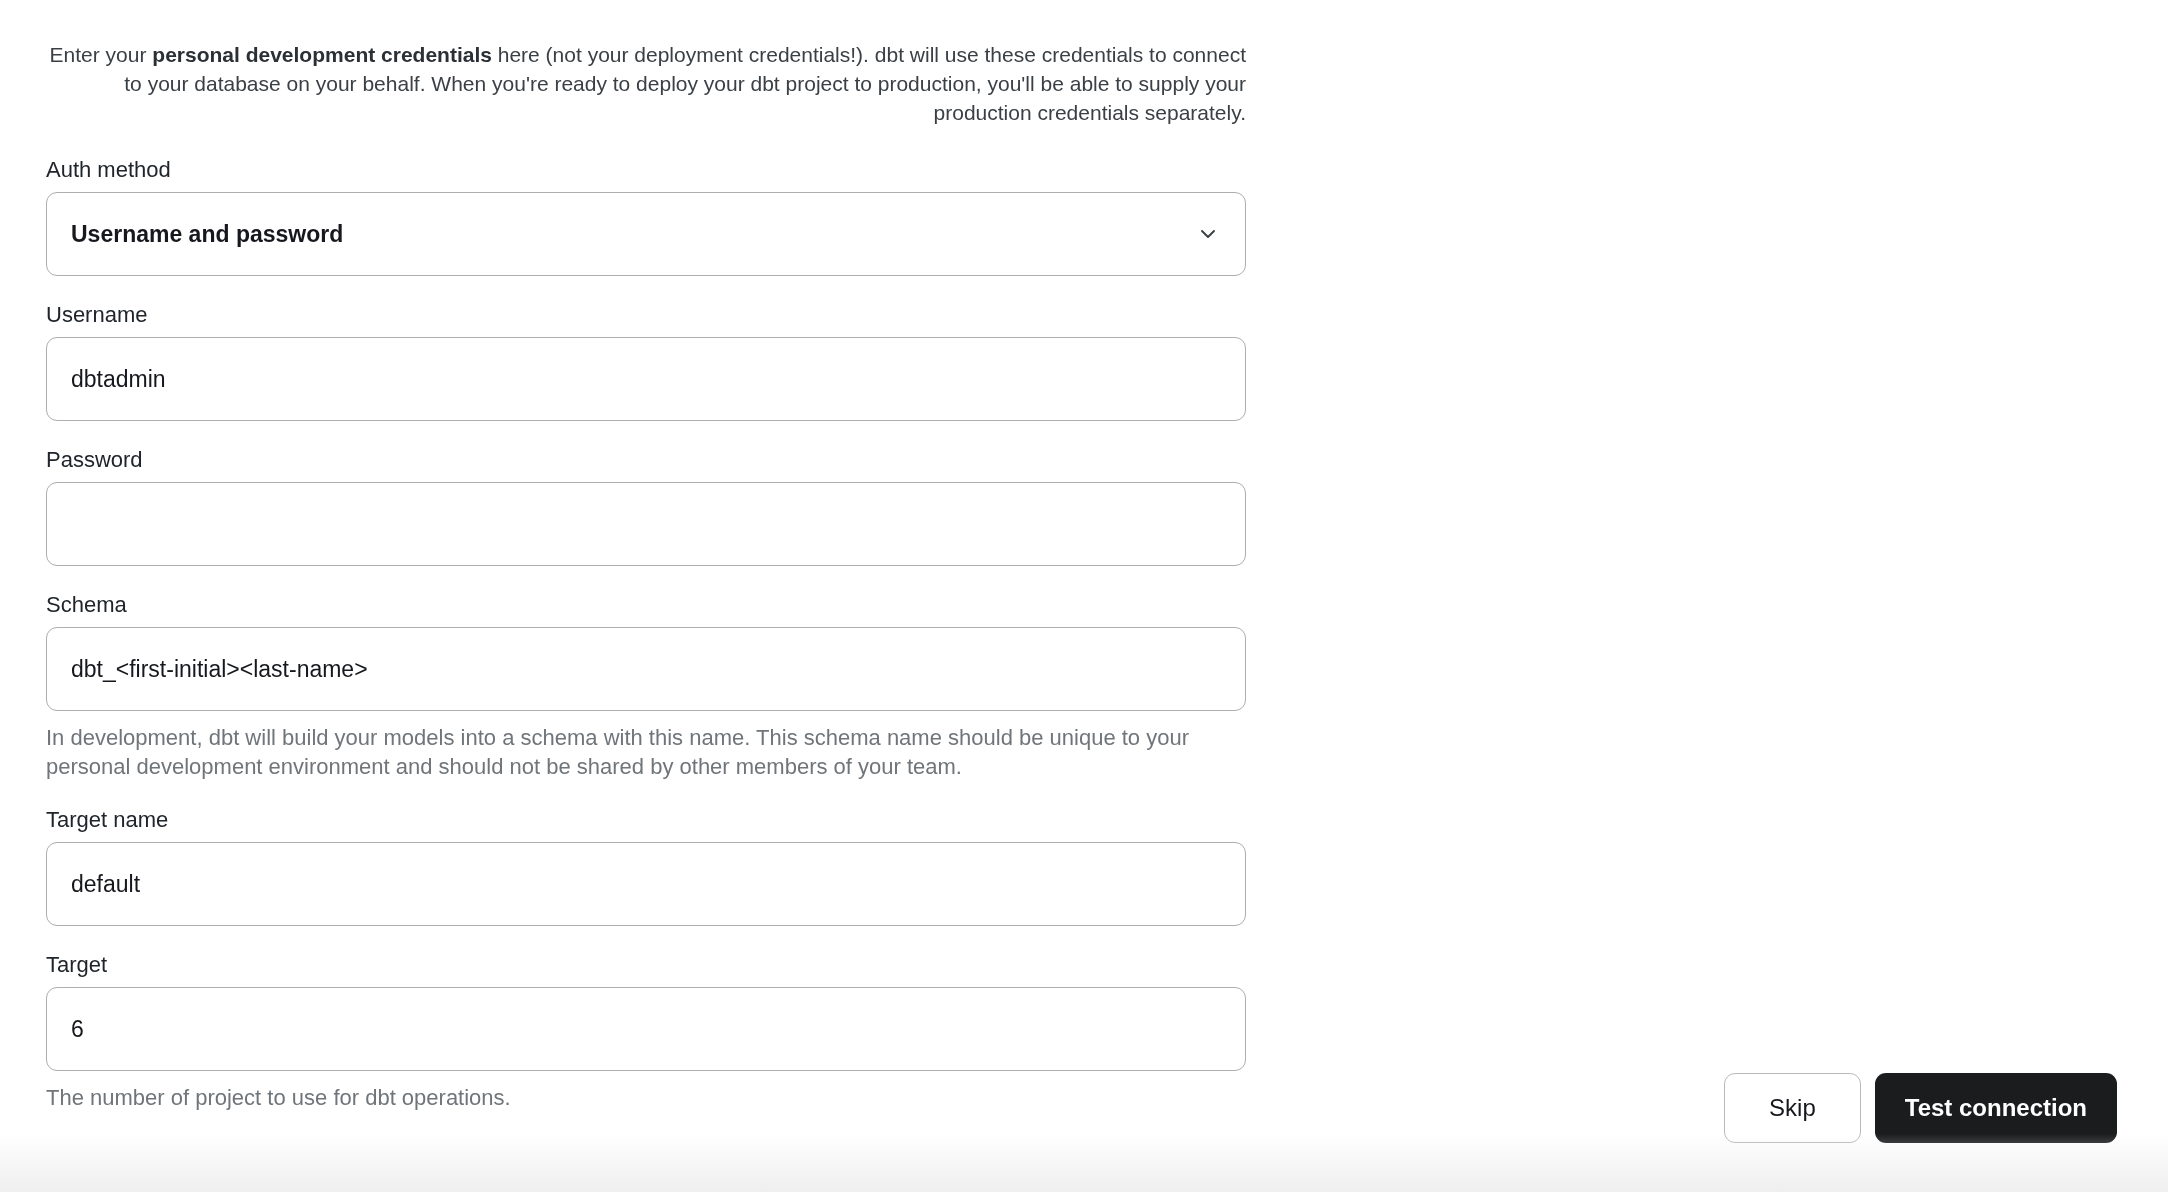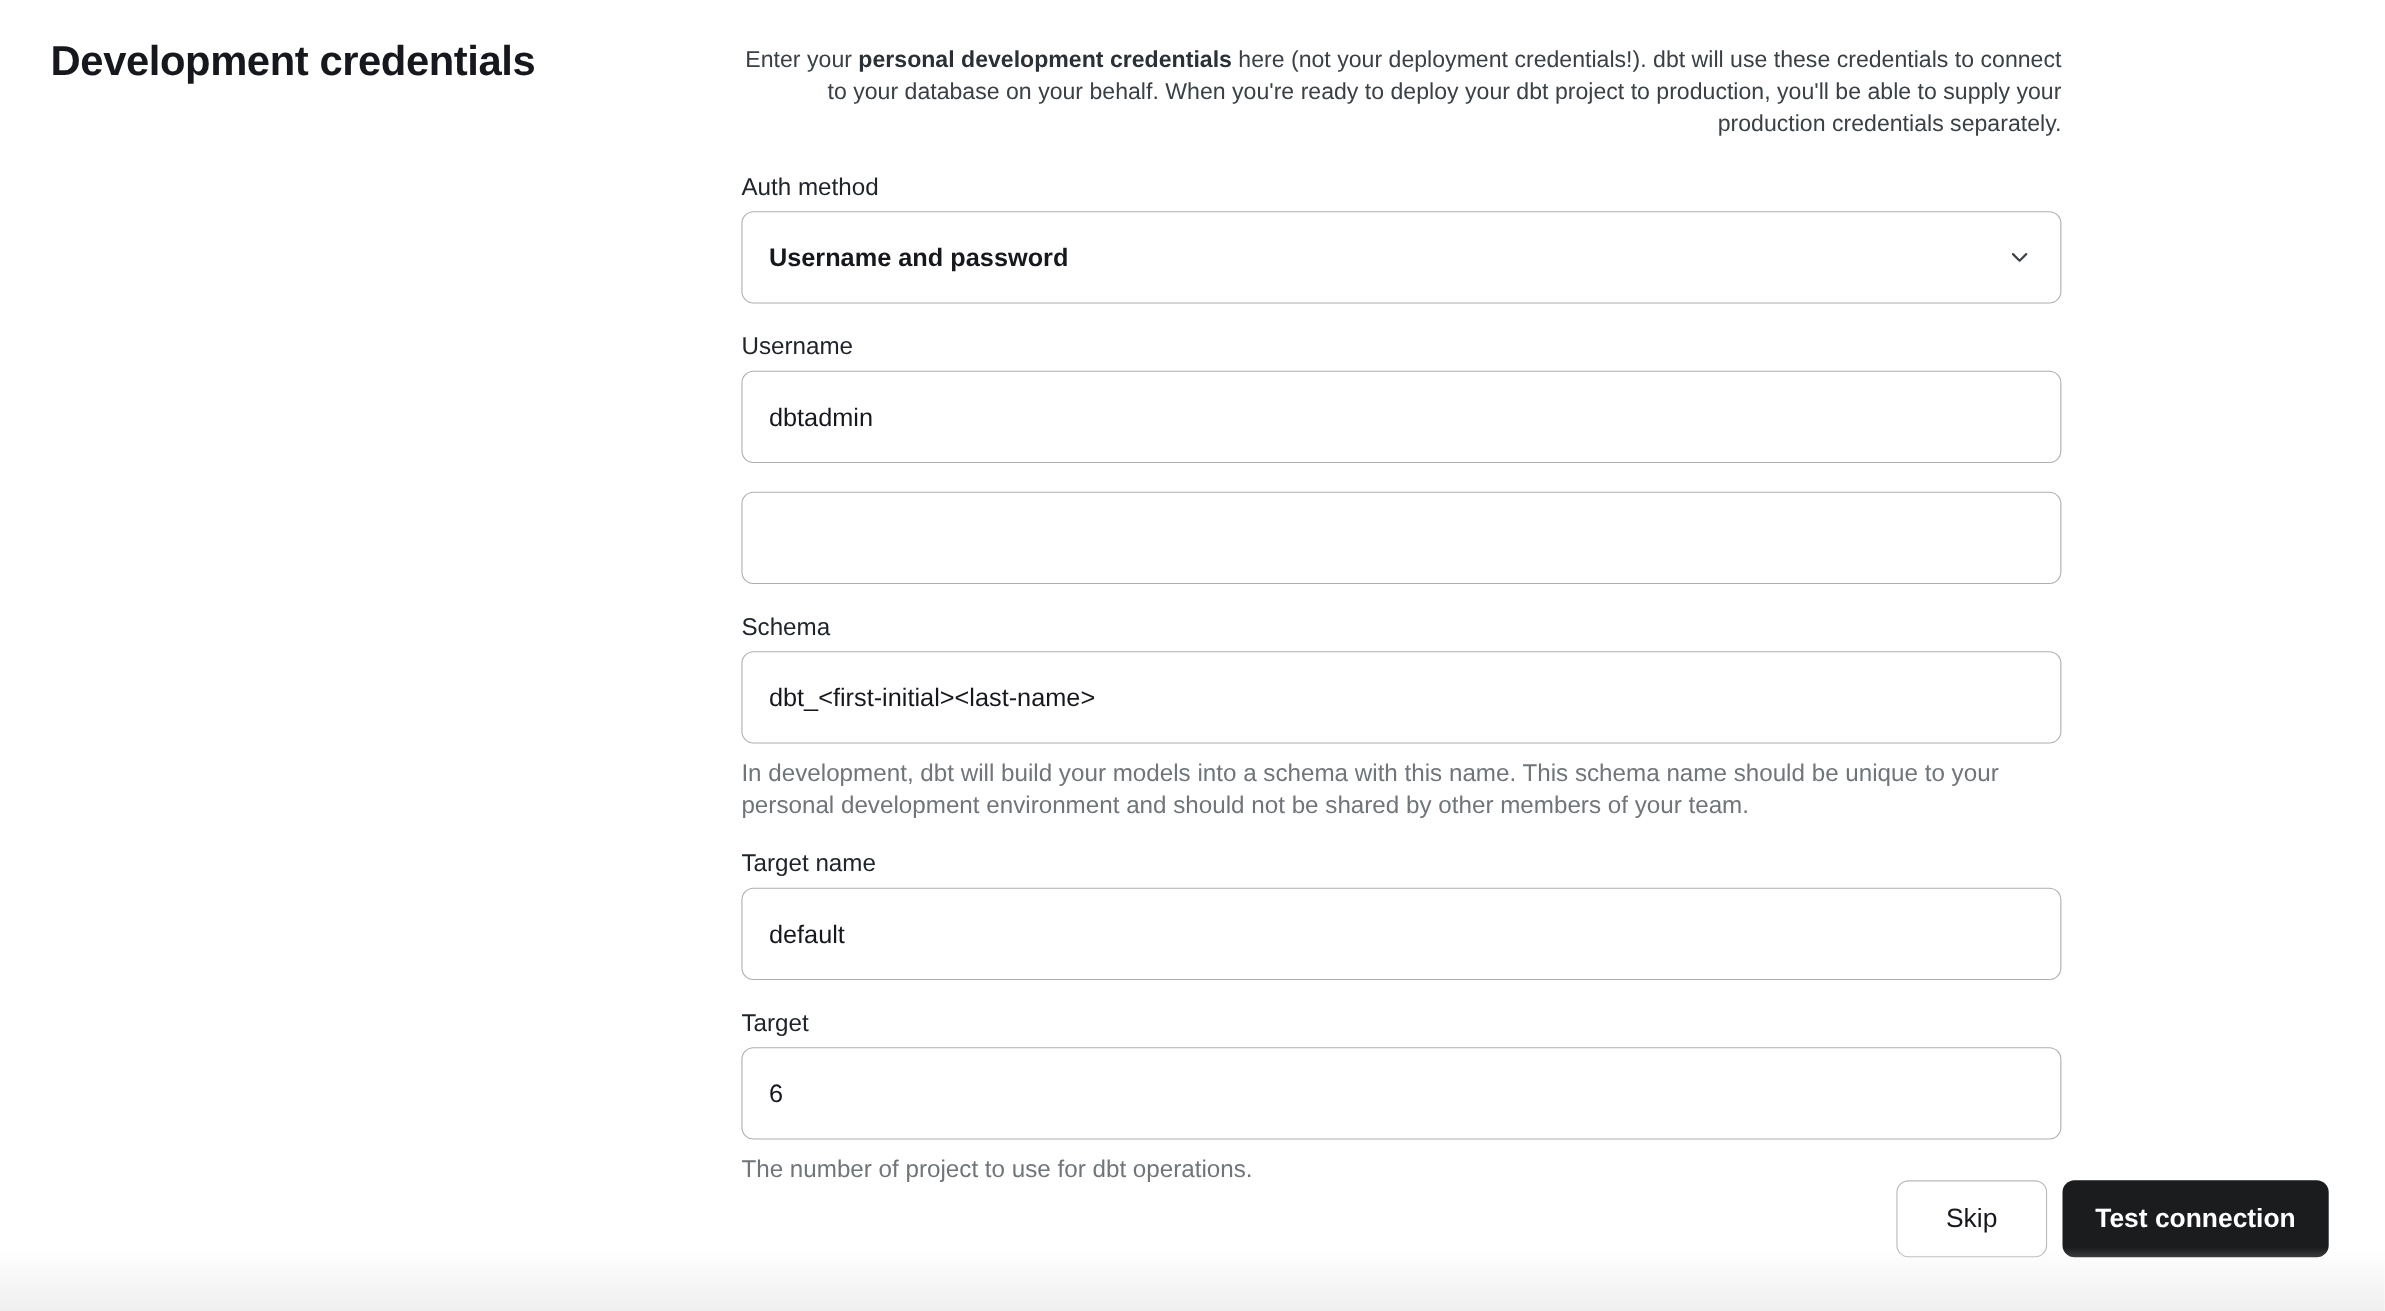--- a/index.html
+++ b/index.html
@@ -108,43 +108,41 @@
     left: 0; right: 0; bottom: 0;
     height: 58px;
     background: linear-gradient(to bottom, rgba(239,239,240,0), #efeff0);
     pointer-events: none;
   }
 </style>
 </head>
 <body>
 
 <div class="columns">
-  <div class="left-col">
-    <h1 class="page-title">Development credentials</h1>
-  </div>
 
   <div class="right-col">
     <p class="intro"><span>Enter your </span><strong>personal development credentials</strong><span> here (not your deployment credentials!). dbt will use these credentials to connect to your database on your behalf. When you're ready to deploy your dbt project to production, you'll be able to supply your production credentials separately.</span></p>
 
     <div class="group" style="margin-top:30px;">
       <label class="field-label">Auth method</label>
       <div class="select-box">
         <span class="select-value">Username and password</span>
         <svg class="chevron" width="24" height="24" viewBox="0 0 24 24">
           <path d="M6 9l6 6 6-6" fill="none" stroke="#3f4246" stroke-width="2" stroke-linecap="round" stroke-linejoin="round"></path>
         </svg>
       </div>
     </div>
 
     <div class="group">
       <label class="field-label">Username</label>
       <input class="text-input" type="text" value="dbtadmin" style="">
     </div>
 
     <div class="group">
+      <label class="field-label">Password</label>
       <input class="text-input" type="password" value="" style="">
     </div>
 
     <div class="group">
       <label class="field-label">Schema</label>
       <input class="text-input" type="text" value="dbt_&lt;first-initial&gt;&lt;last-name&gt;" style="">
       <p class="help-text">In development, dbt will build your models into a schema with this name. This schema name should be unique to your personal development environment and should not be shared by other members of your team.</p>
     </div>
 
     <div class="group">

